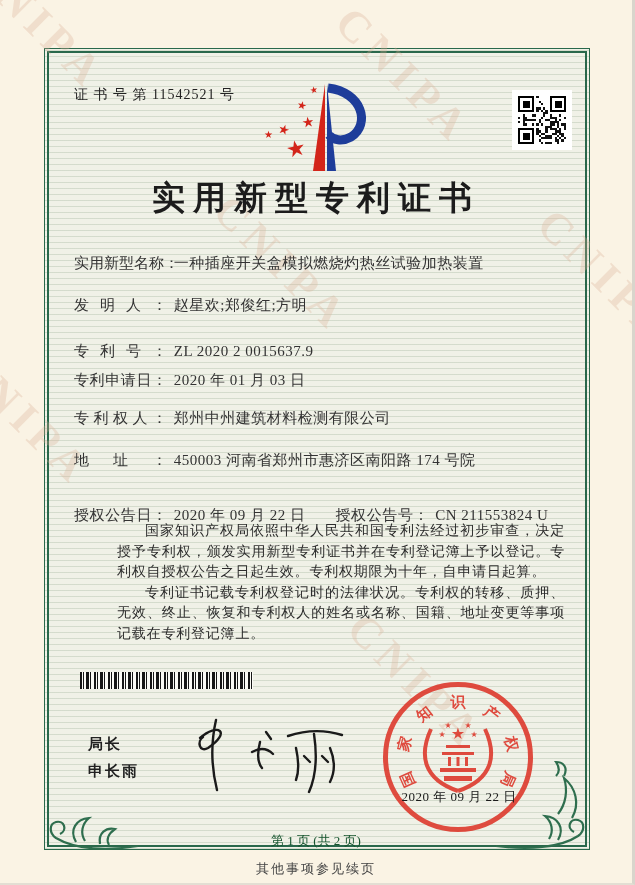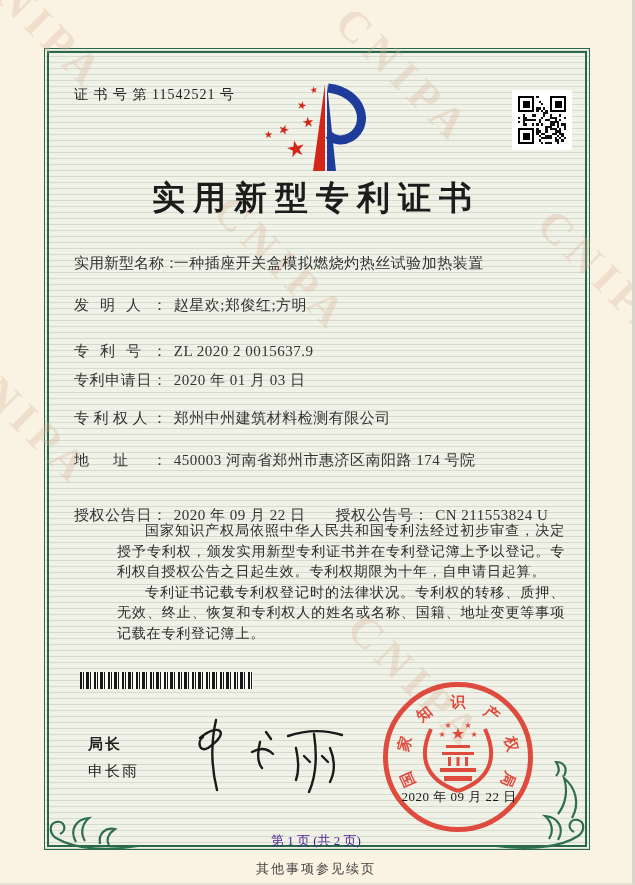--- a/index.html
+++ b/index.html
@@ -54,39 +54,39 @@
   .paras { position: absolute; left: 73px; top: 521px; width: 492px; font-size: 14px;
            line-height: 20.5px; color: #2c2c2c; letter-spacing: 0.8px; }
   .paras p { text-indent: 2em; text-align: justify; margin-left: 44px; }
   
   .barcode {
     position: absolute; left: 80px; top: 672px; width: 173px; height: 17px;
     background: repeating-linear-gradient(90deg,#161616 0 2px,#fbfbf6 2px 3px,#161616 3px 4px,#fbfbf6 4px 6px,#161616 6px 9px,#fbfbf6 9px 10px,#161616 10px 11px,#fbfbf6 11px 14px);
   }
   
   .director-title { position: absolute; left: 88px; top: 735px; font-size: 15px; font-weight: bold; color: #222; letter-spacing: 2px;}
-  .director-name  { position: absolute; left: 88px; top: 762px; font-size: 15px; font-weight: normal; color: #222; letter-spacing: 2px;}
+  .director-name  { position: absolute; left: 88px; top: 762px; font-size: 15px; font-weight: bold; color: #222; letter-spacing: 2px;}
   .signature { position: absolute; left: 186px; top: 712px; }
   
   .seal {
     position: absolute; left: 383px; top: 682px; width: 150px; height: 150px;
     border: 5px solid #dd3528; border-radius: 50%; opacity: 0.88;
   }
   .seal-arc span {
     position: absolute; left: 50%; top: 50%; width: 18px; height: 18px;
     margin: -9px 0 0 -9px; text-align: center; color: #dd3528;
     font-weight: bold; font-size: 15px; transform-origin: center;
   }
   .emblem { position: absolute; left: 30px; top: 28px; }
   .seal-date {
     position: absolute; left: 386px; top: 788px; width: 146px; text-align: center;
     font-size: 13px; color: #1b1b1b; letter-spacing: 0.5px; z-index: 4;
   }
   
-  .page-footer { position: absolute; left: 0; right: 0; top: 832px; text-align: center; font-size: 13px; color: #4c1d95; }
+  .page-footer { position: absolute; left: 0; right: 0; top: 832px; text-align: center; font-size: 13px; color: #14532d; }
   .continuation { position: absolute; left: 0; right: 0; top: 860px; text-align: center; font-size: 13px; color: #444; letter-spacing: 2px; }
   
   .orn { position: absolute; z-index: 3; }
   .orn-br { transform: scaleX(-1); }
 </style>
 </head>
 <body>
 
 <div class="page">
 

